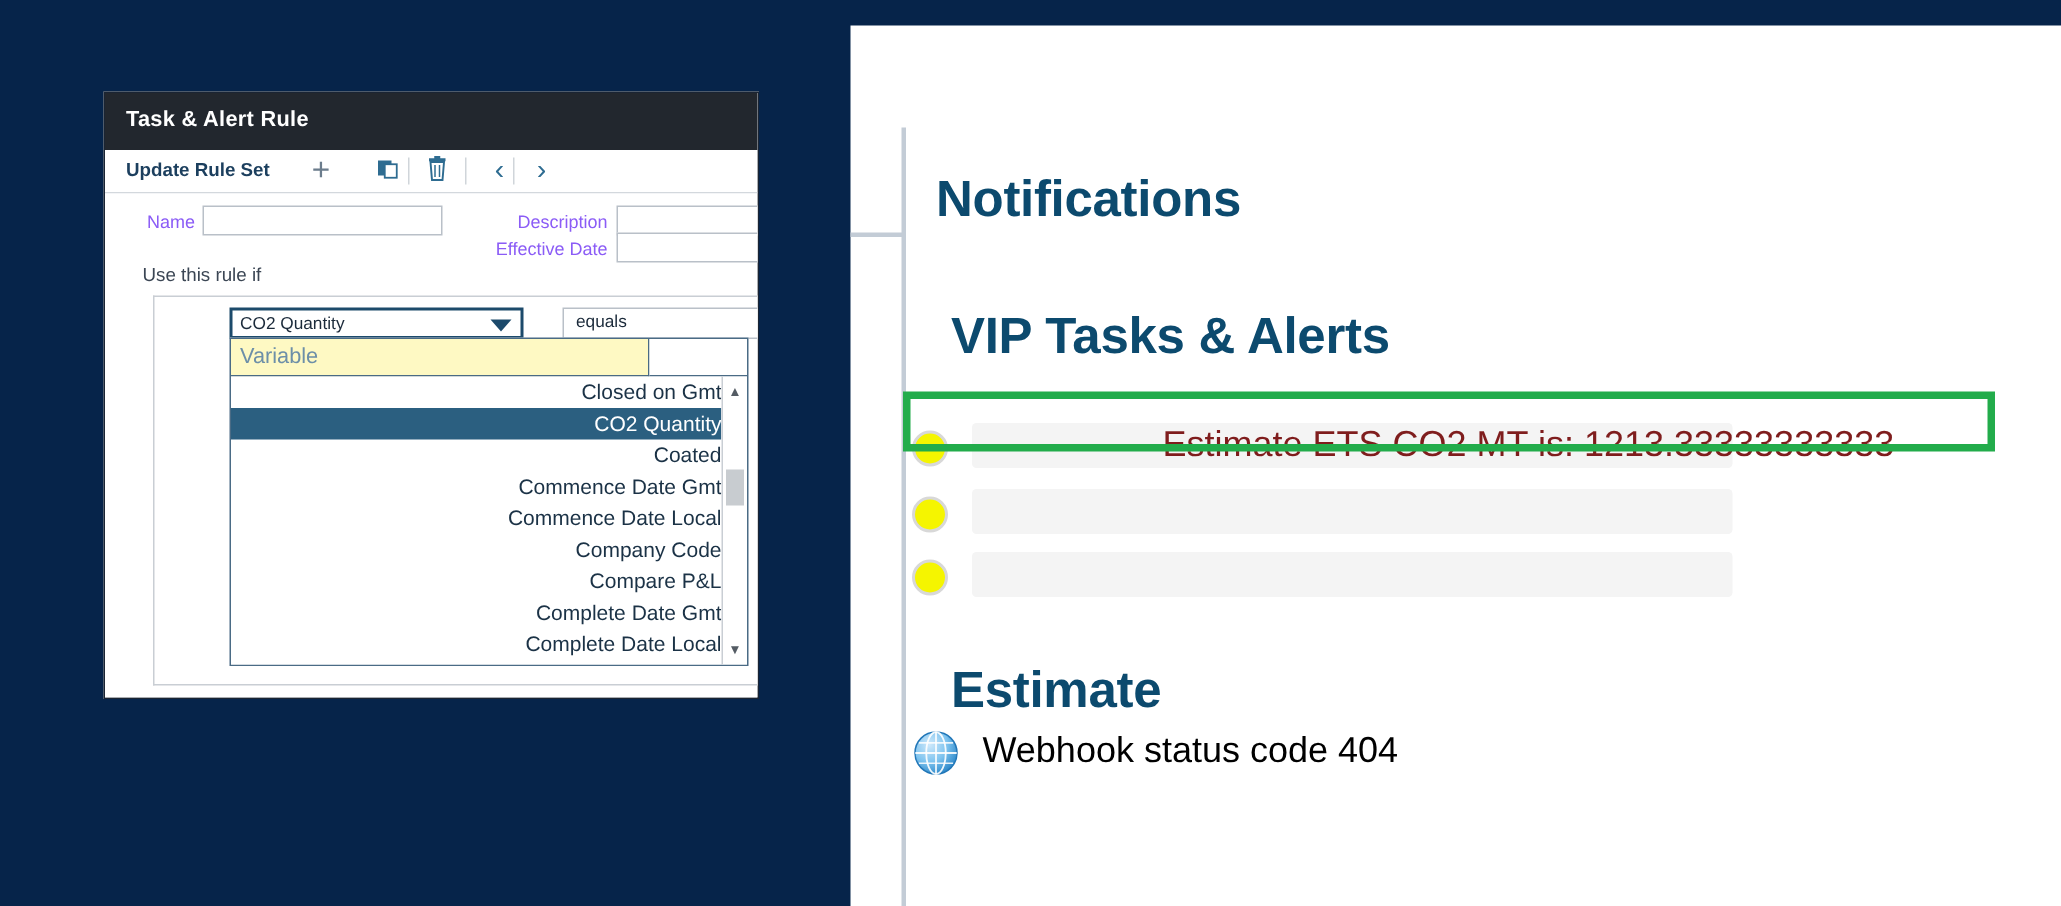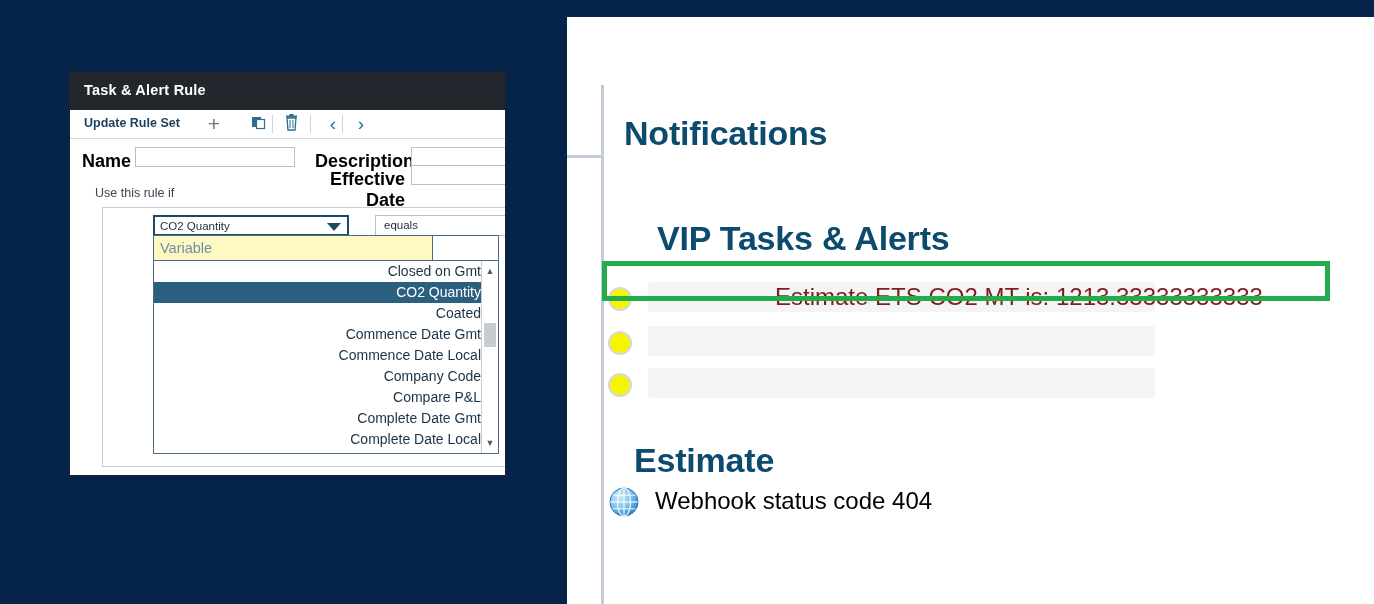--- a/index.html
+++ b/index.html
@@ -53,21 +53,21 @@
 
   h1.doc-h {
     font-size: 34px;
     font-weight: bold;
     color: #0c4a6e;
     margin: 0;
     letter-spacing: -0.2px;
     font-family: "Liberation Sans", sans-serif;
   }
   #h-notifications { position: absolute; left: 0px;  top: 97px; }
-  #h-vip          { position: absolute; left: 10px; top: 202px; margin-left: 23px; }
+  #h-vip          { position: absolute; left: 10px; top: 188px; }
   #h-webhooks     { position: absolute; left: 10px; top: 424px; }
 
   
   #notif-list {
     position: absolute;
     left: -16px;   
     top: 260px;
     width: 740px;
   }
   .notif-row {
@@ -145,21 +145,21 @@
     line-height: 32px;
     font-size: 24px;
     color: #000000;
     white-space: nowrap;
   }
 
   
   #rule-dialog {
     position: absolute;
     left: 69px;
-    top: 71px;
+    top: 61px;
     width: 437px;
     height: 405px;
     background: #ffffff;
     overflow: hidden;
     border: 1px solid #1a2433;
     box-sizing: border-box;
   }
   #dialog-titlebar {
     position: absolute;
     left: 0; top: 0;
@@ -224,24 +224,23 @@
   #dialog-form {
     position: absolute;
     left: 0;
     top: 67px;
     width: 100%;
     bottom: 0;
     background: #ffffff;
   }
   .fld-label {
     position: absolute;
-    font-size: 18px;
-    color: #000000;
+    font-size: 12px;
+    color: #8b5cf6;
     text-align: right;
-    font-weight: bold;
   }
   .fld-box {
     position: absolute;
     border: 1px solid #b9c0c8;
     background: #ffffff;
     box-sizing: border-box;
   }
   #lbl-name   { left: 12px;  top: 12px; width: 48px; }
   #inp-name   { left: 65px;  top: 8px;  width: 160px; height: 20px; }
   #lbl-desc   { left: 245px; top: 12px; width: 90px; }

